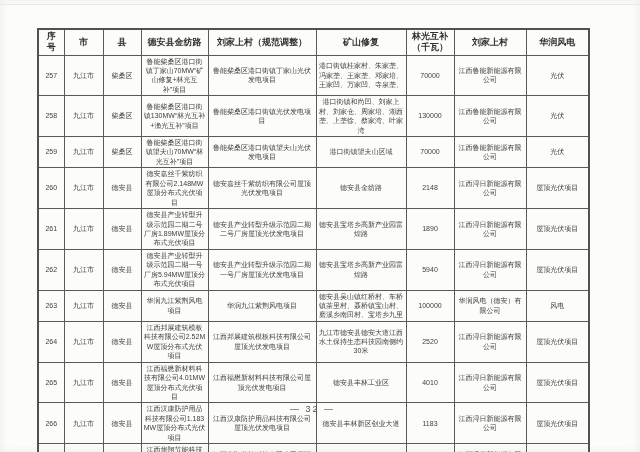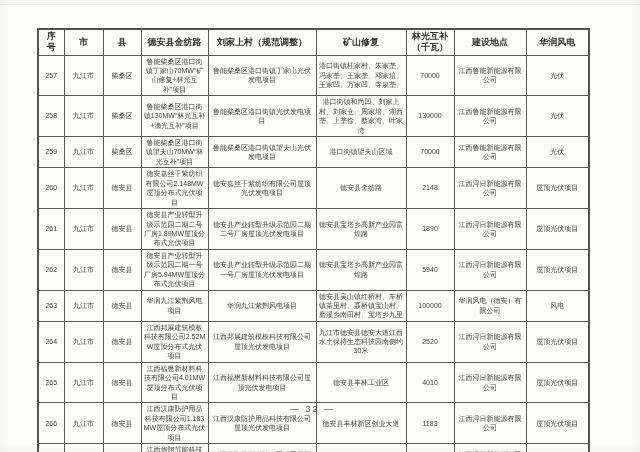--- a/index.html
+++ b/index.html
@@ -88,21 +88,21 @@
       <tr>
         <th>序
 号</th>
         <th>市</th>
         <th>县</th>
         <th>德安县金纺路</th>
         <th>刘家上村（规范调整）</th>
         <th>矿山修复</th>
         <th>林光互补
 （千瓦）</th>
-        <th>建设地点</th>
+        <th>刘家上村</th>
         <th>华润风电</th>
       </tr>
     </thead>
     <tbody>
         <tr>
     <td>257</td>
     <td>九江市</td>
     <td>柴桑区</td>
     <td>鲁能柴桑区港口街镇丁家山70MW“矿山修复+林光互补”项目</td>
     <td>鲁能柴桑区港口街镇丁家山光伏发电项目</td>

